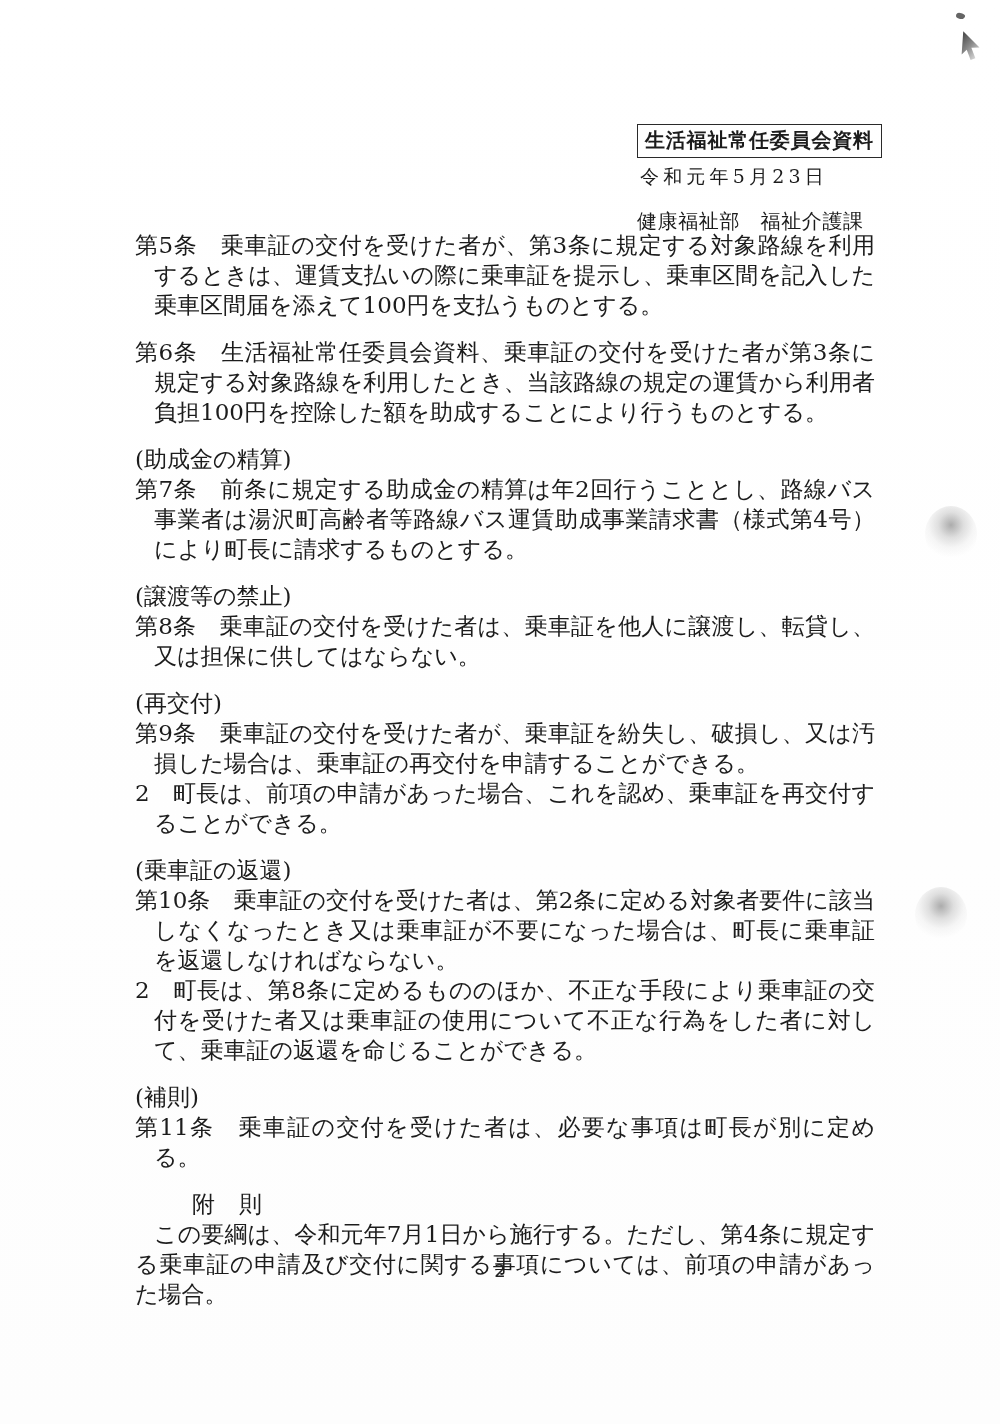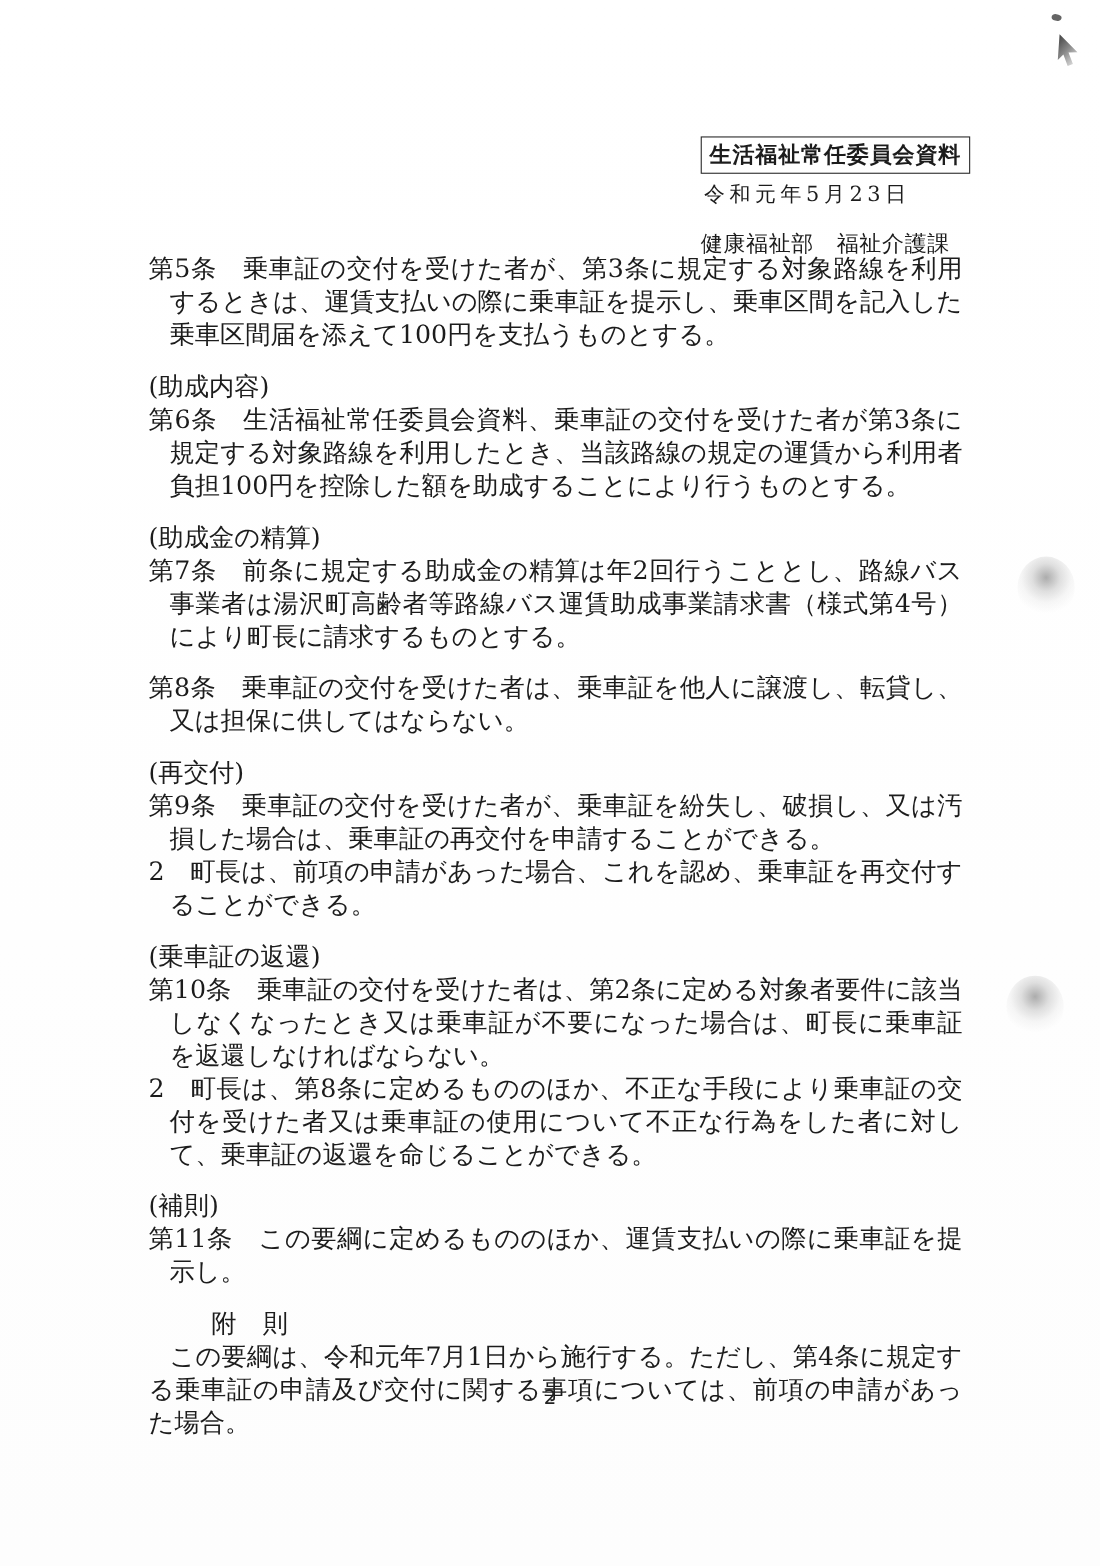--- a/index.html
+++ b/index.html
@@ -103,48 +103,48 @@
     <div class="dept-line">健康福祉部　福祉介護課</div>
   </div>
 
   <div class="doc-body">
 
     <div class="section">
       <p class="para hang">第5条　乗車証の交付を受けた者が、第3条に規定する対象路線を利用するときは、運賃支払いの際に乗車証を提示し、乗車区間を記入した乗車区間届を添えて100円を支払うものとする。</p>
     </div>
 
     <div class="section">
-      <p class="section-heading">(助成内容)</p>
       <p class="para hang">第6条　生活福祉常任委員会資料、乗車証の交付を受けた者が第3条に規定する対象路線を利用したとき、当該路線の規定の運賃から利用者負担100円を控除した額を助成することにより行うものとする。</p>
     </div>
 
     <div class="section">
       <p class="section-heading">(助成金の精算)</p>
       <p class="para hang">第7条　前条に規定する助成金の精算は年2回行うこととし、路線バス事業者は湯沢町高齢者等路線バス運賃助成事業請求書（様式第4号）により町長に請求するものとする。</p>
     </div>
 
     <div class="section">
+      <p class="section-heading">(譲渡等の禁止)</p>
       <p class="para hang">第8条　乗車証の交付を受けた者は、乗車証を他人に譲渡し、転貸し、又は担保に供してはならない。</p>
     </div>
 
     <div class="section">
       <p class="section-heading">(再交付)</p>
       <p class="para hang">第9条　乗車証の交付を受けた者が、乗車証を紛失し、破損し、又は汚損した場合は、乗車証の再交付を申請することができる。</p>
       <p class="para hang">2　町長は、前項の申請があった場合、これを認め、乗車証を再交付することができる。</p>
     </div>
 
     <div class="section">
       <p class="section-heading">(乗車証の返還)</p>
       <p class="para hang">第10条　乗車証の交付を受けた者は、第2条に定める対象者要件に該当しなくなったとき又は乗車証が不要になった場合は、町長に乗車証を返還しなければならない。</p>
       <p class="para hang">2　町長は、第8条に定めるもののほか、不正な手段により乗車証の交付を受けた者又は乗車証の使用について不正な行為をした者に対して、乗車証の返還を命じることができる。</p>
     </div>
 
     <div class="section">
       <p class="section-heading">(補則)</p>
-      <p class="para hang">第11条　この要綱に定めるもののほか、運賃支払いの際に乗車証を提示し。</p>
+      <p class="para hang">第11条　乗車証の交付を受けた者は、必要な事項は町長が別に定める。</p>
     </div>
 
     <div class="section">
       <p class="supplement-title">附　則</p>
       <p class="supplement-body">この要綱は、令和元年7月1日から施行する。ただし、第4条に規定する乗車証の申請及び交付に関する事項については、前項の申請があった場合。</p>
     </div>
 
   </div>
 
   <div class="page-number">2</div>

